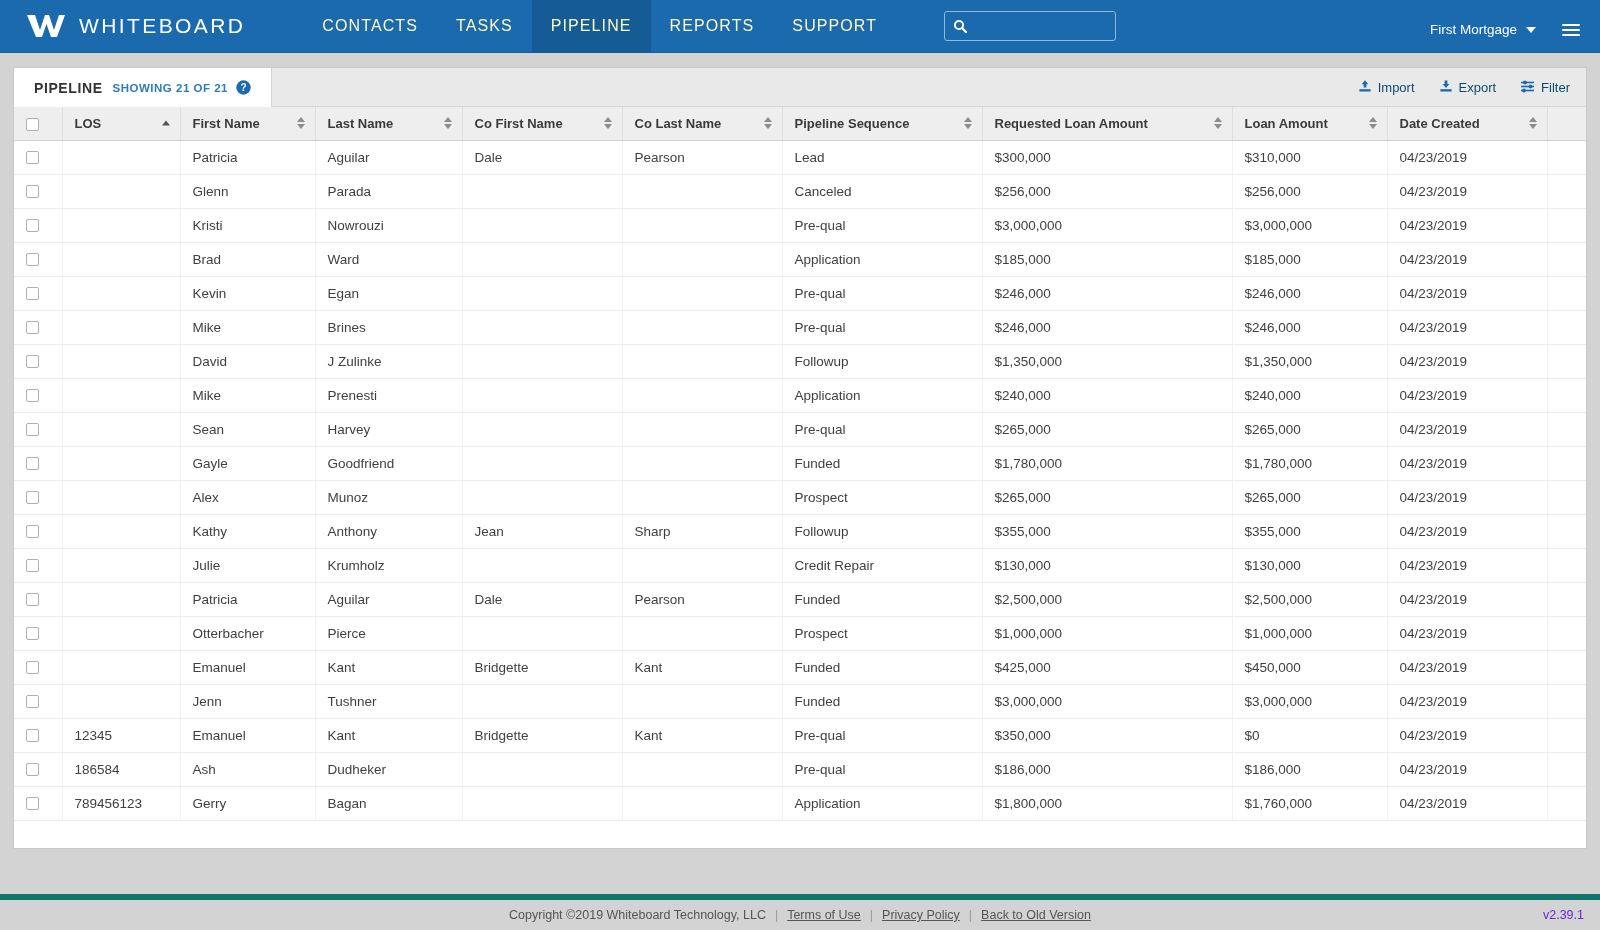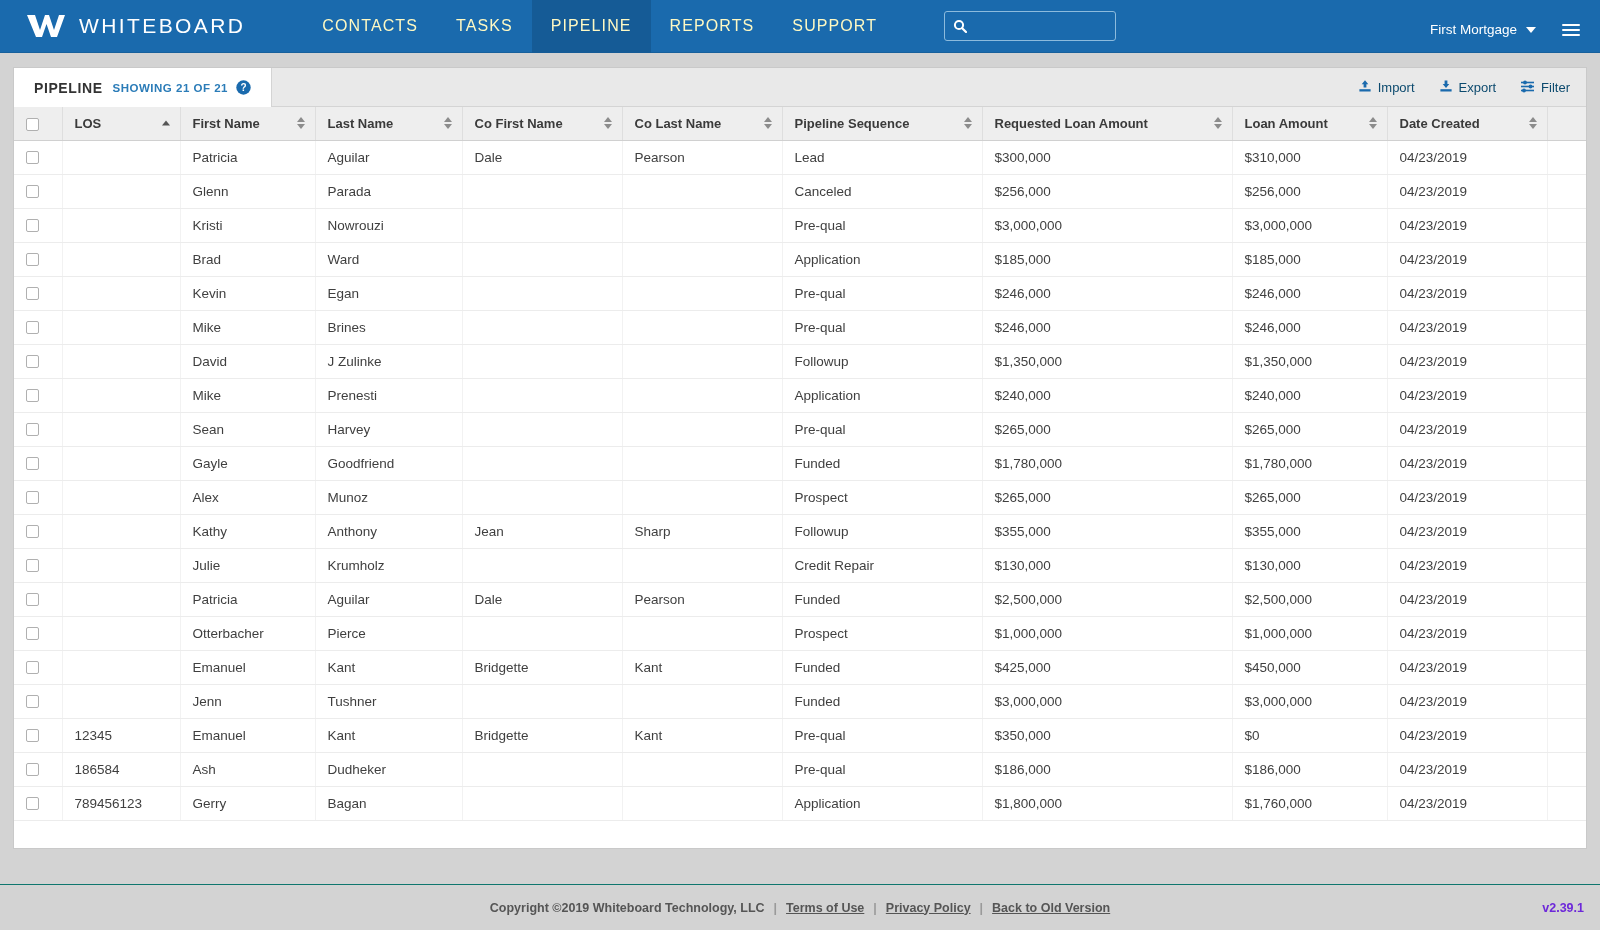--- a/index.html
+++ b/index.html
@@ -118,23 +118,23 @@
     font-size: 13.5px; color: #3f3f3f; padding: 0 12px;
     white-space: nowrap; overflow: hidden; text-overflow: ellipsis;
   }
   table.grid tbody td:last-child { border-right: none; }
   td.cb { text-align: left; padding-left: 20px; }
   th.cb { padding-left: 20px; }
   .grid-pad { height: 28px; background: #ffffff; border-bottom: 1px solid #c9c9c9;}
 
   
   .footer {
-    position: absolute; left: 0; bottom: 0; width: 1600px; height: 46px;
-    background: #d3d3d3; border-top: 1px solid #0f766e;
-    display: flex; align-items: center; justify-content: center; font-weight: bold;
+    position: absolute; left: 0; bottom: 0; width: 1600px; height: 36px;
+    background: #d3d3d3; border-top: 6px solid #0f766e;
+    display: flex; align-items: center; justify-content: center;
   }
   .footer-inner { font-size: 12.5px; color: #555555; display: flex; align-items: center; gap: 9px; }
   .footer-inner a { color: #555555; text-decoration: underline; }
   .sep { color: #9a9a9a; }
   .version { position: absolute; right: 16px; font-size: 12.5px; color: #6d28d9; }
 </style>
 </head>
 <body>
 
 <div id="app">

